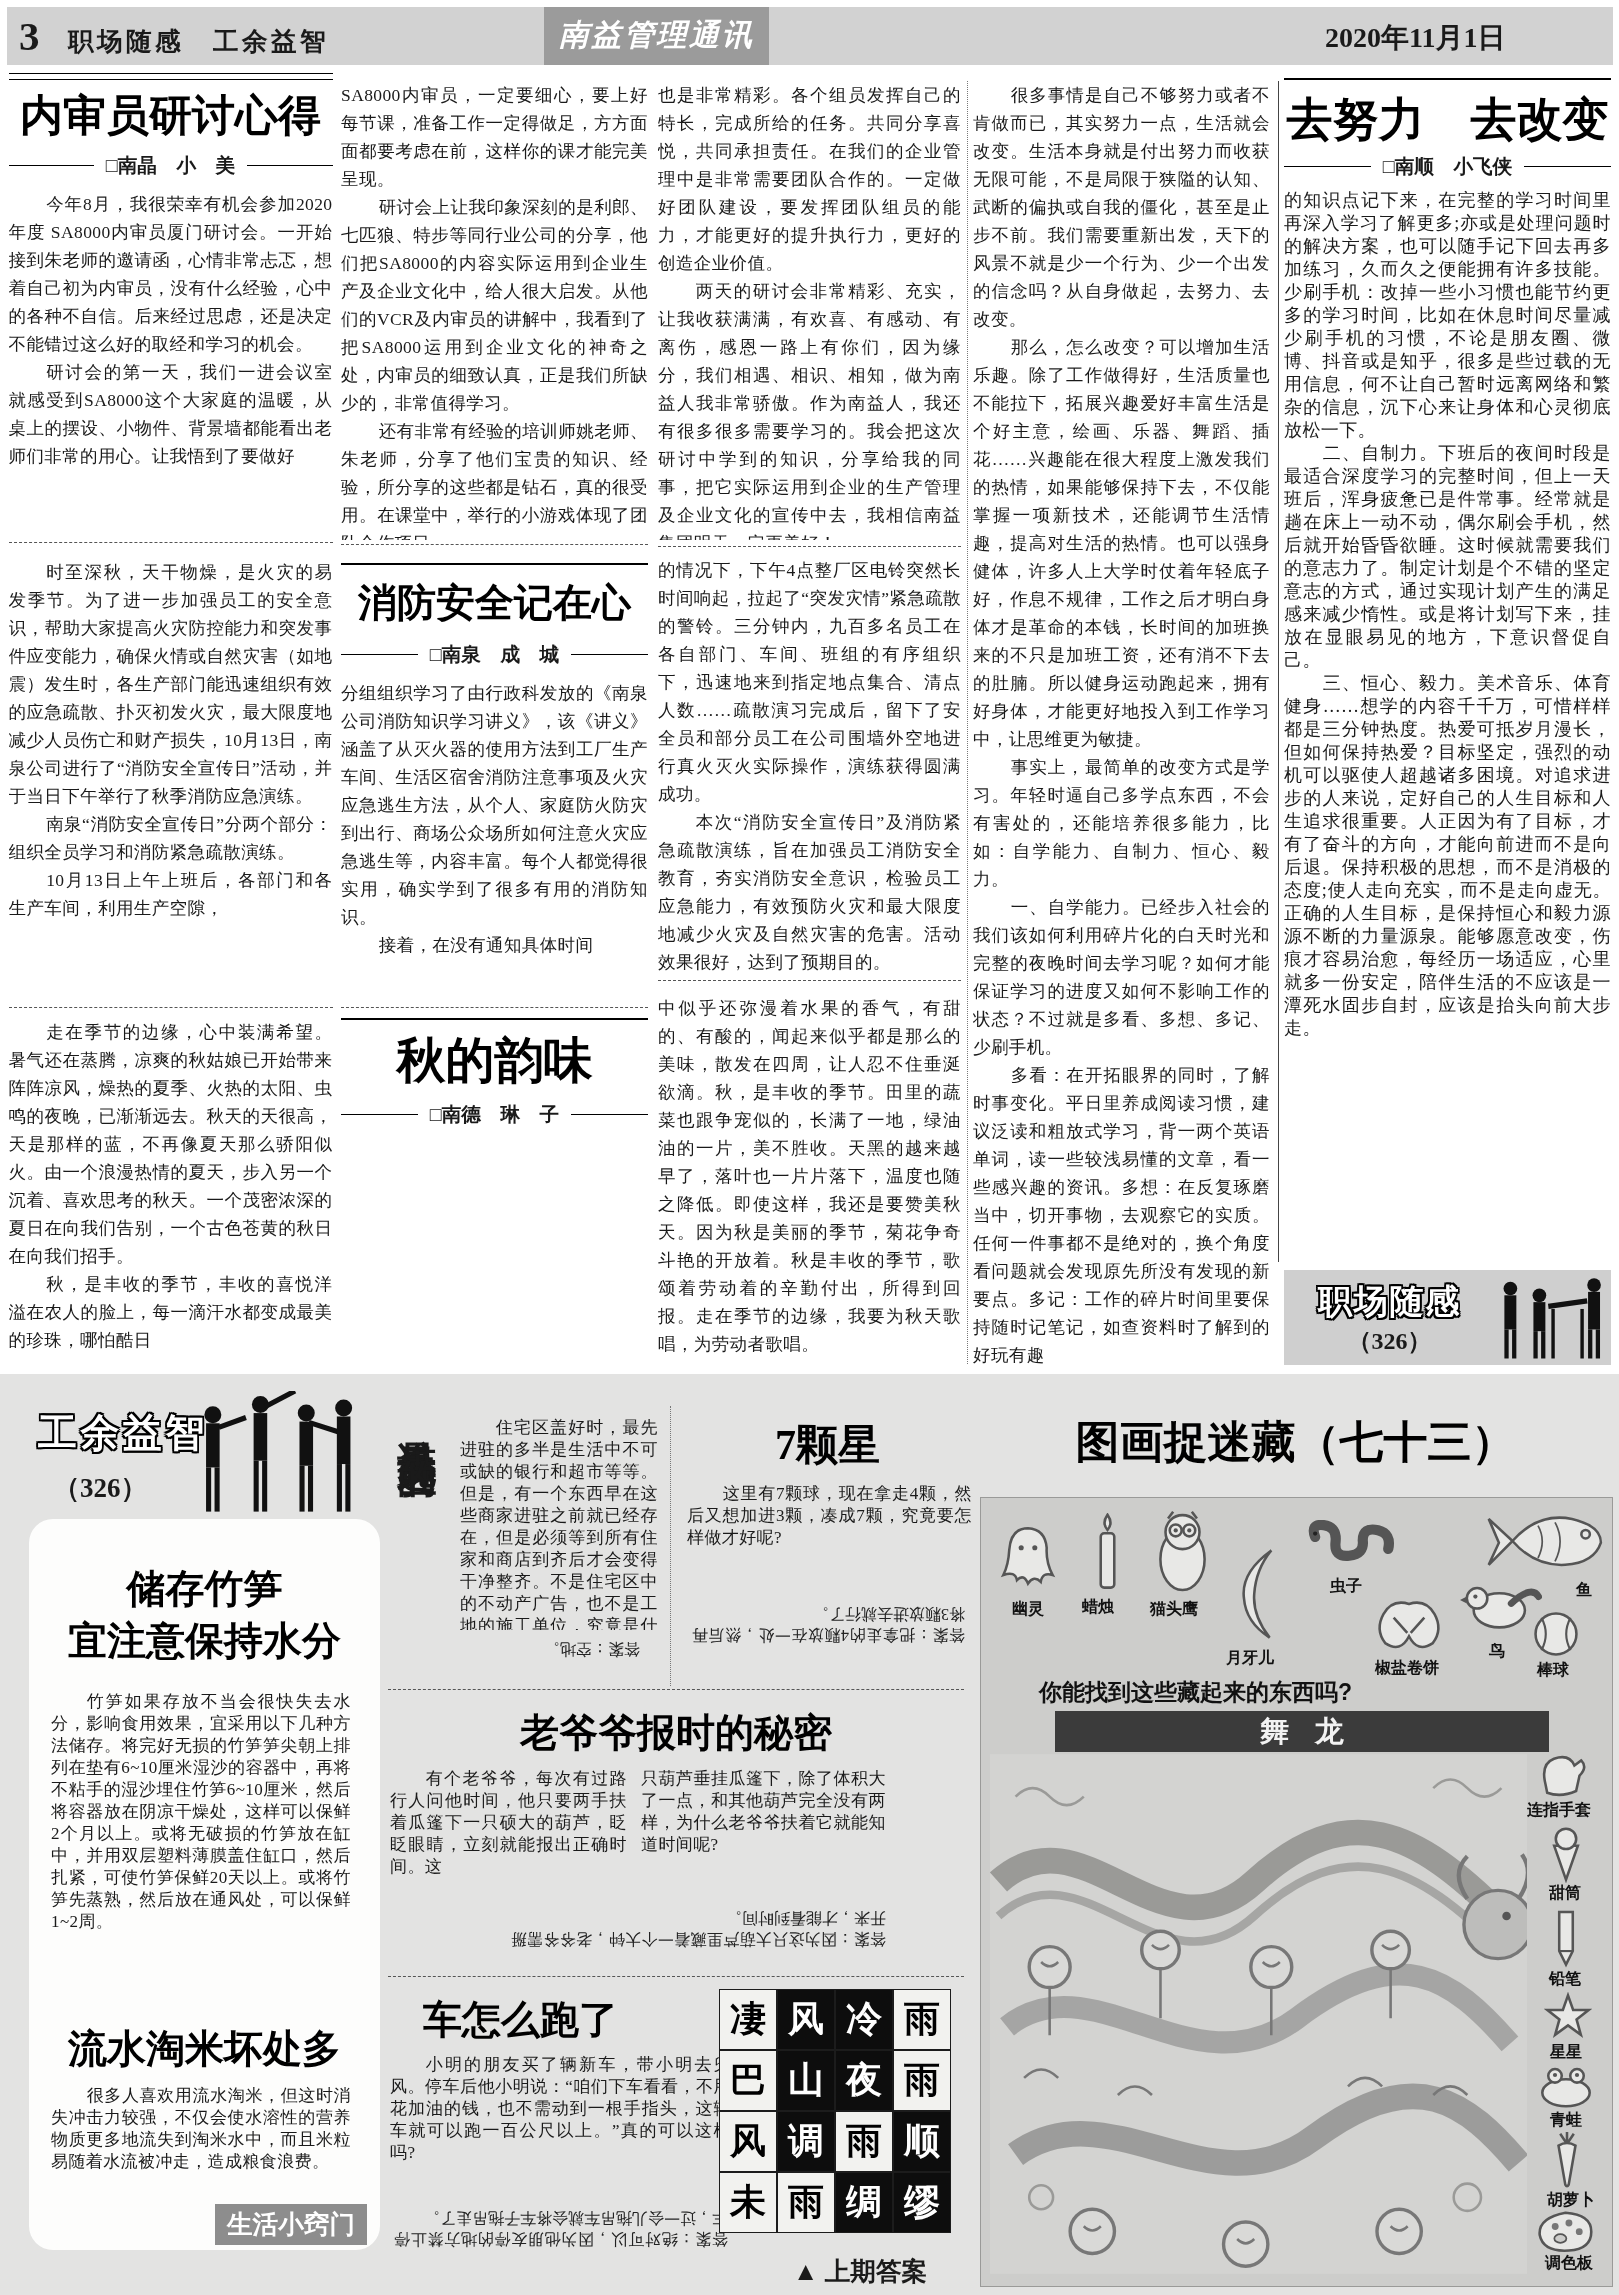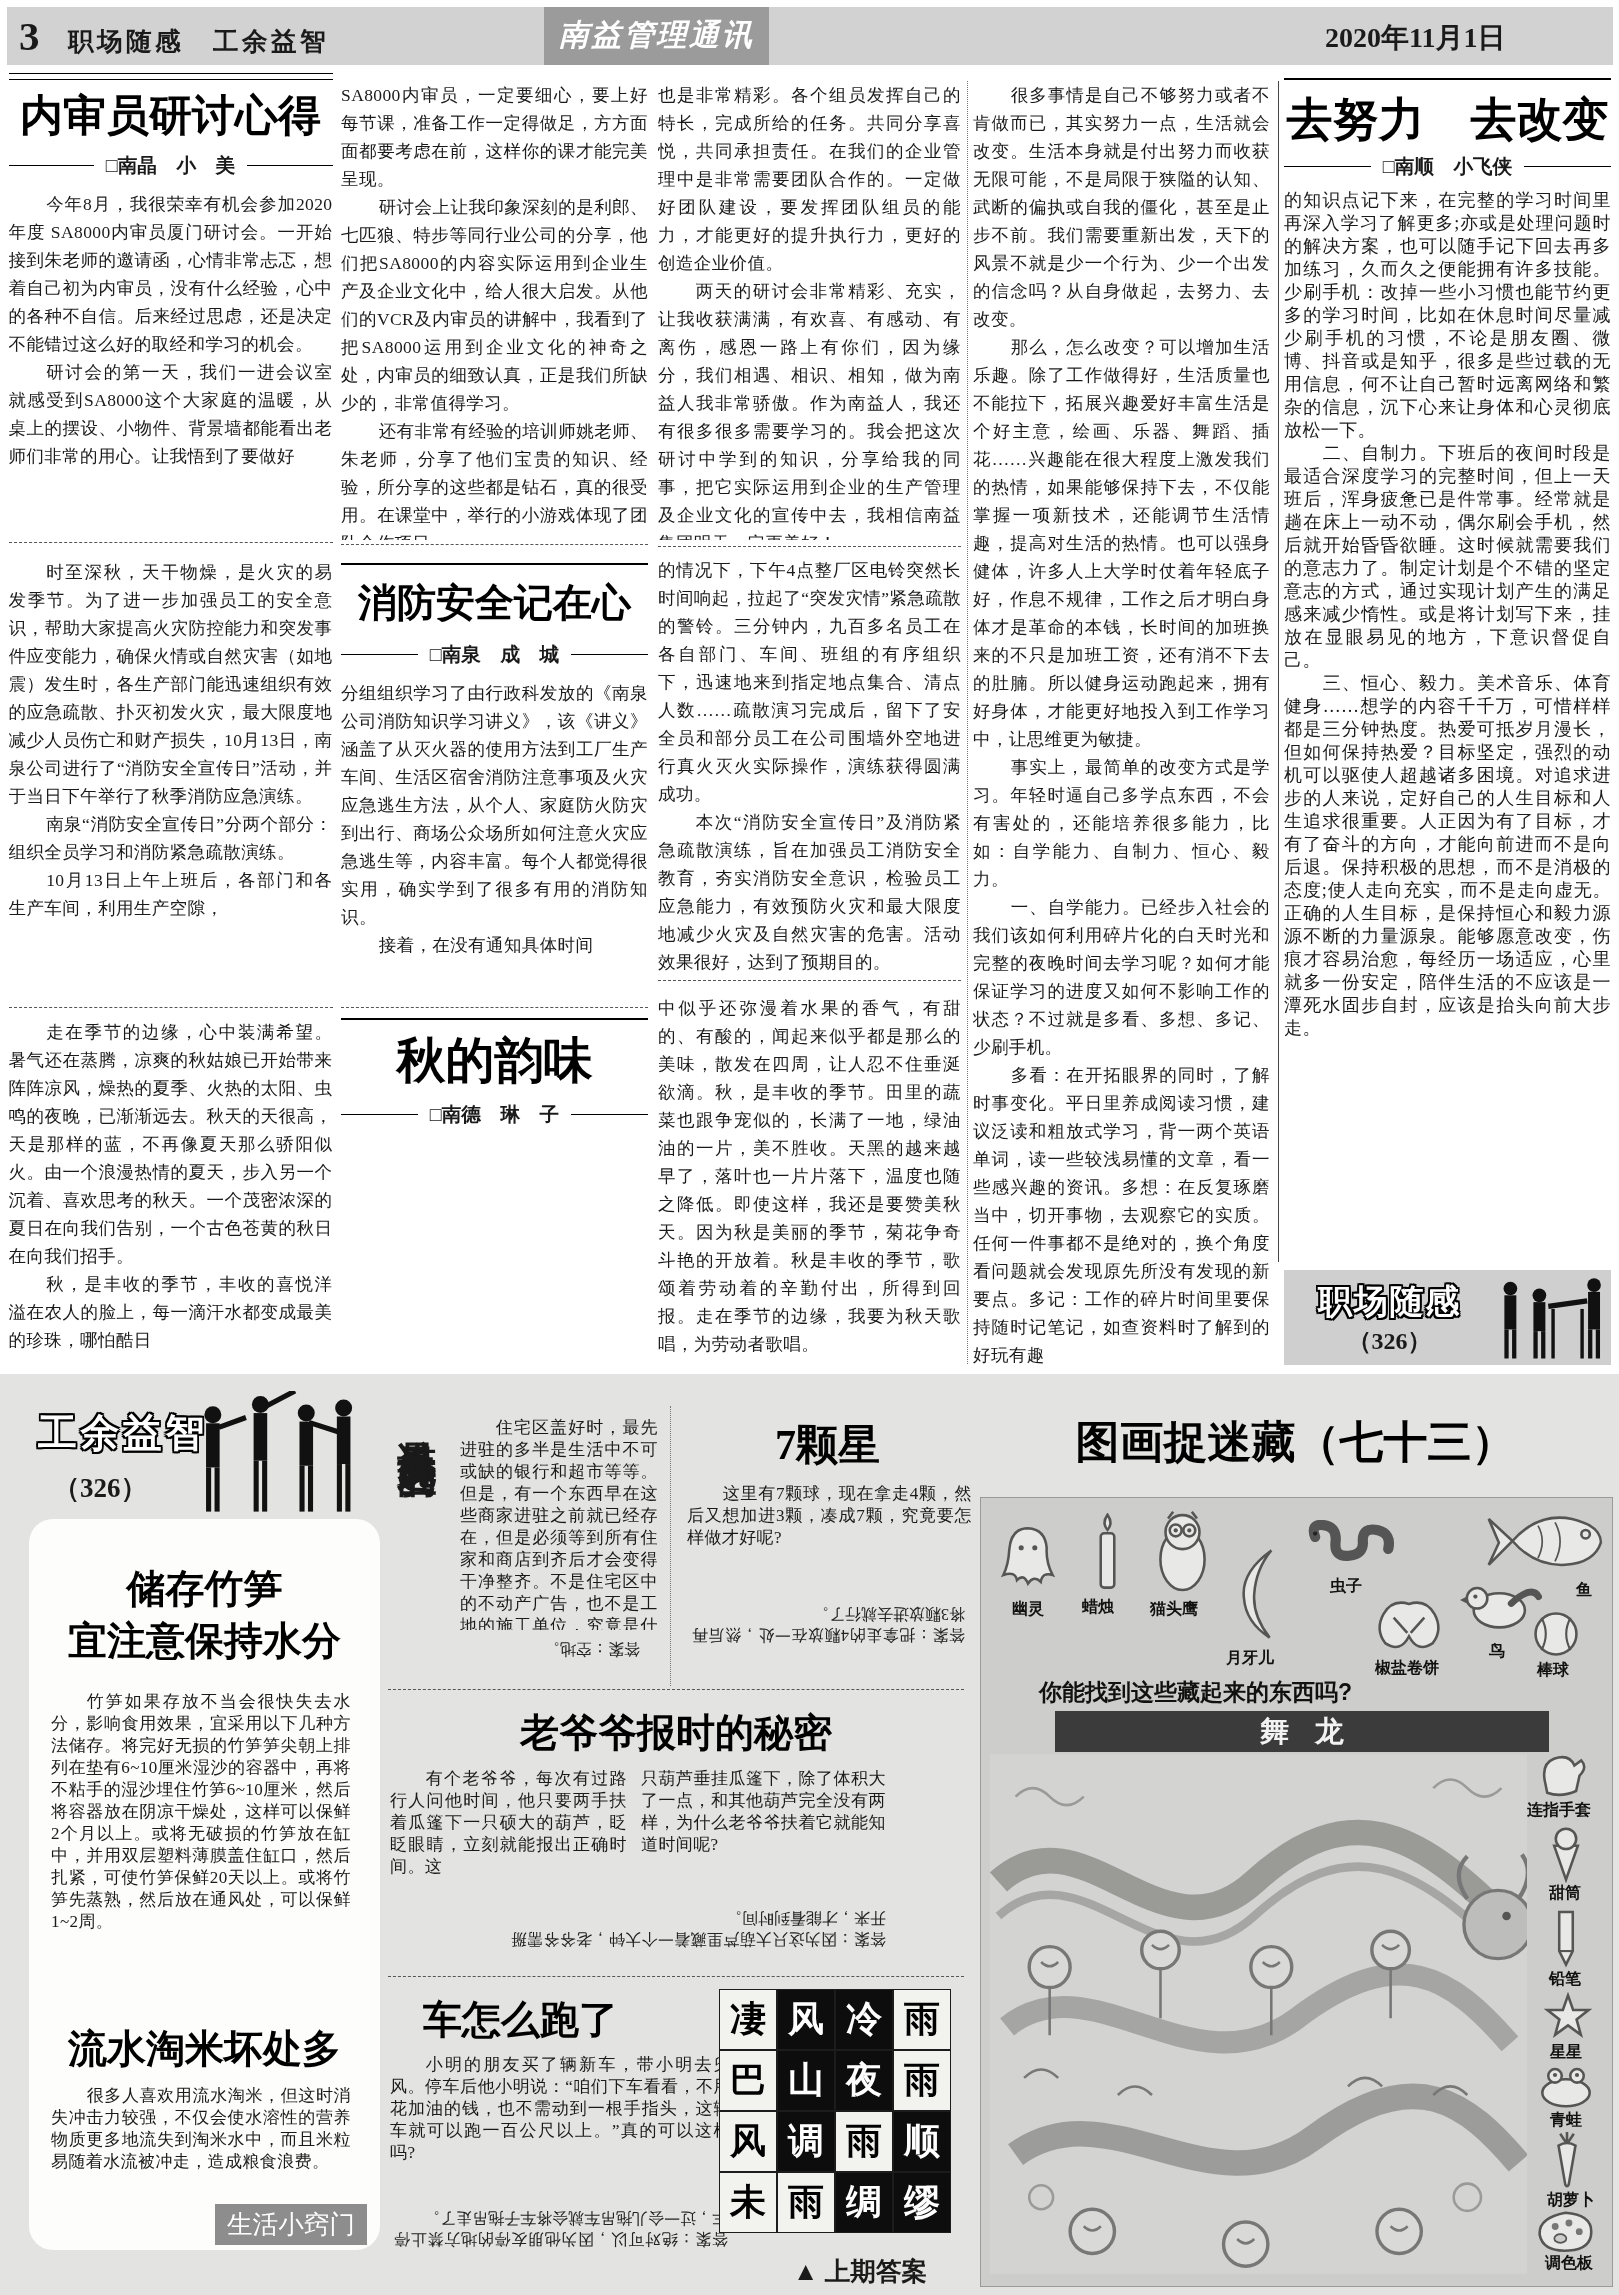--- a/index.html
+++ b/index.html
@@ -187,21 +187,21 @@
   <div class="atitle" style="left:29px;top:1562px;width:351px;font-size:39px;">储存竹笋</div>
   <div class="atitle" style="left:29px;top:1614px;width:351px;font-size:39px;">宜注意保持水分</div>
   <div class="bodytext abs" style="left:51px;top:1691px;width:300px;height:322px;overflow:hidden;">
     <p>竹笋如果存放不当会很快失去水分，影响食用效果，宜采用以下几种方法储存。将完好无损的竹笋笋尖朝上排列在垫有6~10厘米湿沙的容器中，再将不粘手的湿沙埋住竹笋6~10厘米，然后将容器放在阴凉干燥处，这样可以保鲜2个月以上。或将无破损的竹笋放在缸中，并用双层塑料薄膜盖住缸口，然后扎紧，可使竹笋保鲜20天以上。或将竹笋先蒸熟，然后放在通风处，可以保鲜1~2周。</p>
   </div>
   <div class="atitle" style="left:29px;top:2022px;width:351px;font-size:39px;">流水淘米坏处多</div>
   <div class="bodytext abs" style="left:51px;top:2085px;width:300px;height:128px;overflow:hidden;">
     <p>很多人喜欢用流水淘米，但这时消失冲击力较强，不仅会使水溶性的营养物质更多地流失到淘米水中，而且米粒易随着水流被冲走，造成粮食浪费。</p>
   </div>
   <div class="abs" style="left:215px;top:2204px;width:152px;height:41px;background:#8d8d8d;display:flex;align-items:center;justify-content:center;">
-    <span style="color:#fff;font-size:25.6px;font-weight:normal;">生活小窍门</span>
+    <span style="color:#fff;font-size:25.6px;font-weight:bold;">生活小窍门</span>
   </div>
 
   <div class="abs" style="left:390px;top:1408px;height:315px;writing-mode:vertical-rl;font-size:39px;font-weight:bold;letter-spacing:3.4px;">谁是最先进驻的</div>
   <div class="bodytext abs" style="left:460px;top:1417px;width:198px;height:213px;overflow:hidden;">
     <p>住宅区盖好时，最先进驻的多半是生活中不可或缺的银行和超市等等。但是，有一个东西早在这些商家进驻之前就已经存在，但是必须等到所有住家和商店到齐后才会变得干净整齐。不是住宅区中的不动产广告，也不是工地的施工单位，究竟是什么呢?</p>
   </div>
   <div class="abs answer" style="left:528px;top:1638px;width:128px;text-align:center;">答案：空地。</div>
   <div class="dottedv" style="left:670px;top:1406px;height:280px;"></div>
 
   <div class="atitle" style="left:687px;top:1417px;width:281px;font-size:42px;">7颗星</div>

